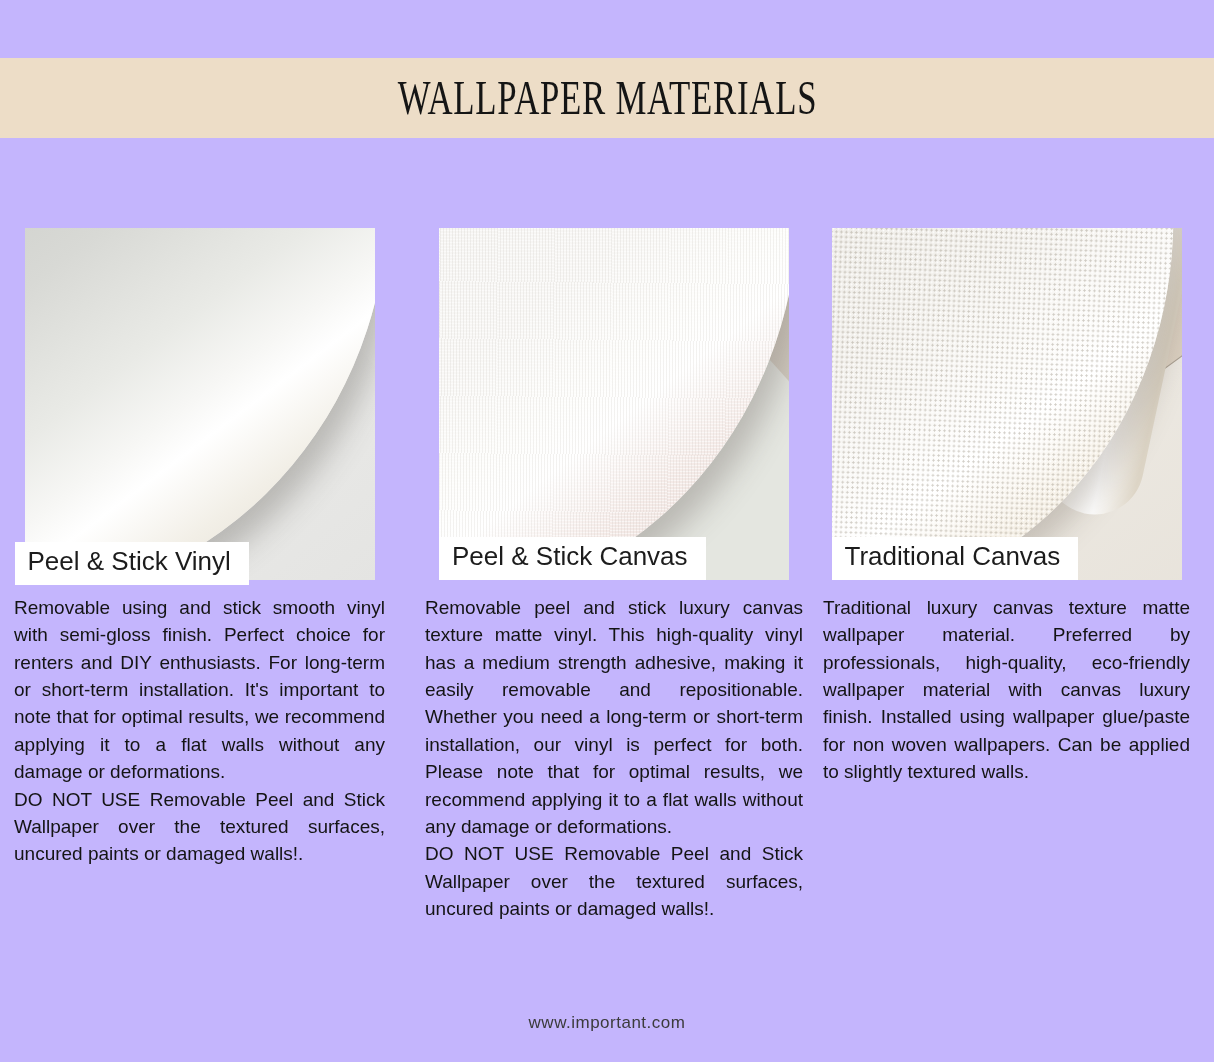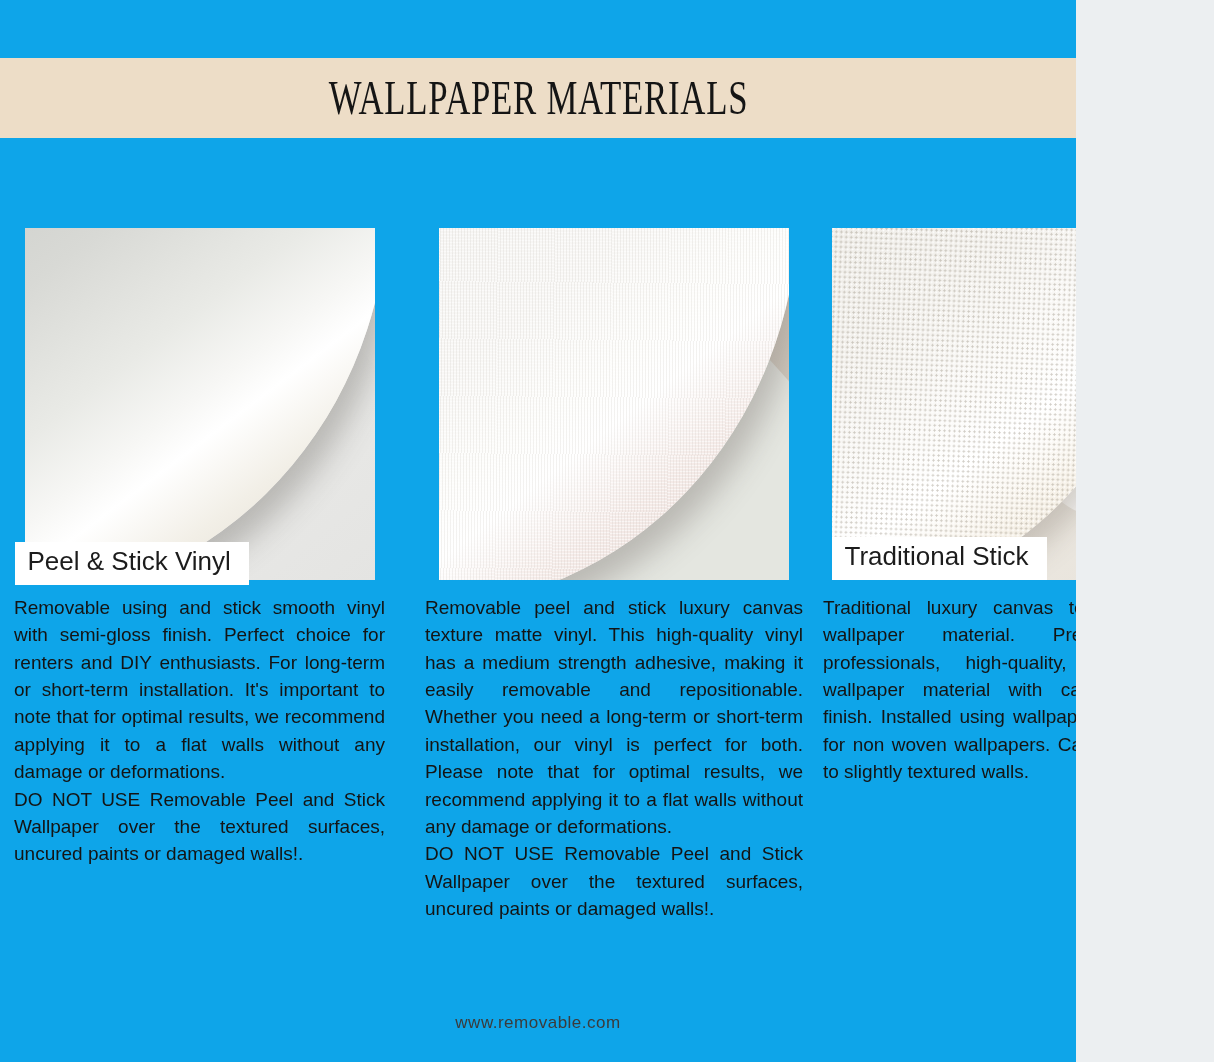--- a/index.html
+++ b/index.html
@@ -1,18 +1,18 @@
 <!DOCTYPE html>
 <html><head>
 <meta charset="utf-8">
 <style>
   html,body { margin:0; padding:0; background:#eceff1; }
   .canvas {
-    position:relative; width:1076px; height:1062px;
-    background:#0ea5e9; overflow:hidden;
+    position:relative; width:1214px; height:1062px;
+    background:#c4b5fd; overflow:hidden;
     font-family:"Liberation Sans", sans-serif;
     color:#141414;
   }
 
   
   .band {
     position:absolute; top:58px; left:0; width:100%; height:80px;
     background:#edddc7;
     display:flex; align-items:center; justify-content:center;
   }
@@ -155,36 +155,37 @@
     <p class="desc warning">DO NOT USE Removable Peel and Stick Wallpaper over the textured surfaces, uncured paints or damaged walls!.</p>
   </section>
 
   <section class="card card-2">
     <div class="photo">
       <div class="photo-frame p2">
         <div class="ph-bg"></div>
         <div class="ph-floor"></div>
         <div class="ph-sheet"></div>
       </div>
+      <div class="photo-label">Peel &amp; Stick Canvas</div>
     </div>
     <p class="desc">Removable peel and stick luxury canvas texture matte vinyl. This high-quality vinyl has a medium strength adhesive, making it easily removable and repositionable. Whether you need a long-term or short-term installation, our vinyl is perfect for both. Please note that for optimal results, we recommend applying it to a flat walls without any damage or deformations.</p>
     <p class="desc warning">DO NOT USE Removable Peel and Stick Wallpaper over the textured surfaces, uncured paints or damaged walls!.</p>
   </section>
 
   <section class="card card-3">
     <div class="photo">
       <div class="photo-frame p3">
         <div class="ph-bg"></div>
         <div class="ph-floor"></div>
         <div class="ph-roll"></div>
         <div class="ph-sheet"></div>
       </div>
-      <div class="photo-label">Traditional Stick</div>
+      <div class="photo-label">Traditional Canvas</div>
     </div>
     <p class="desc">Traditional luxury canvas texture matte wallpaper material. Preferred by professionals, high-quality, eco-friendly wallpaper material with canvas luxury finish. Installed using wallpaper glue/paste for non woven wallpapers. Can be applied to slightly textured walls.</p>
     <p class="desc warning"></p>
   </section>
 
   <div class="footer">
-    <span>www.removable.com</span>
+    <span>www.important.com</span>
   </div>
 
 </div>
 
 </body></html>

